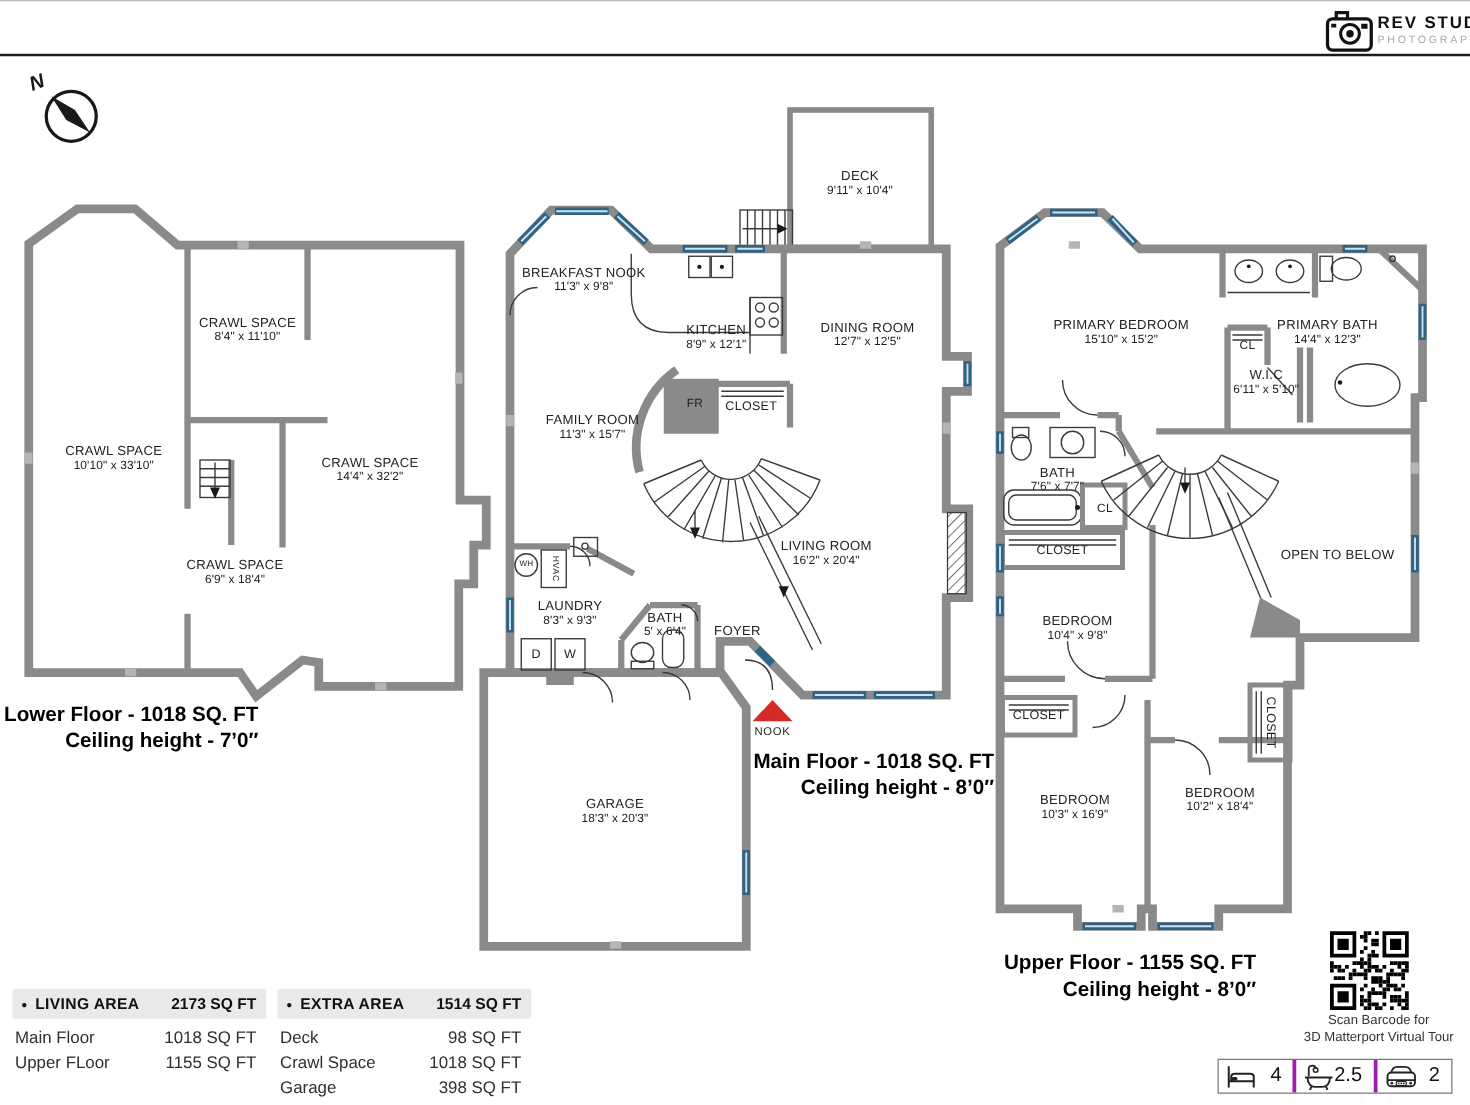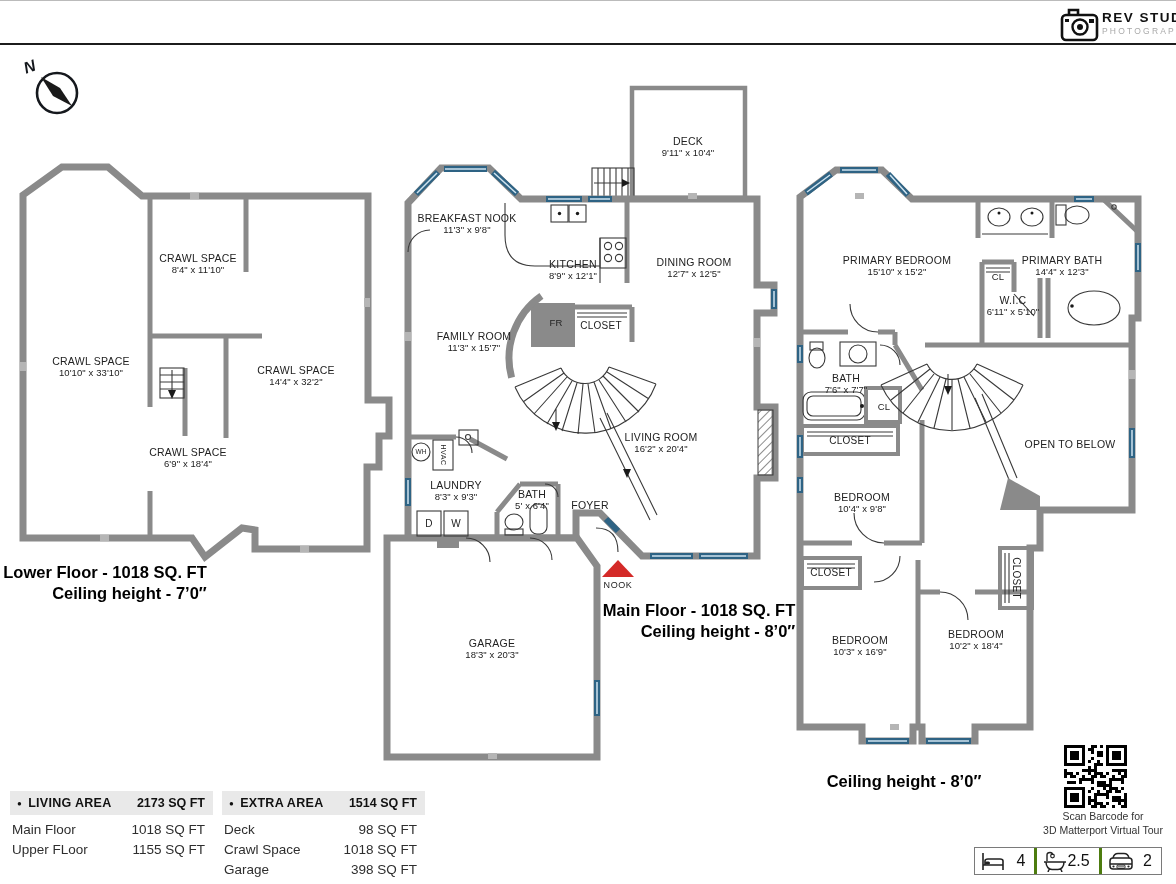--- a/index.html
+++ b/index.html
@@ -35,21 +35,21 @@
   .at-head .h-left{display:flex;align-items:center;letter-spacing:.3px}
   .at-rows{padding-top:4px}
   .at-row{display:flex;justify-content:space-between;font-size:13.5px;color:#2e2e2e;
           padding:2.5px 8px 2.5px 2px}
   .qr-caption{position:absolute;left:1103px;top:823px;transform:translate(-50%,-50%);
               text-align:center;font-size:10.5px;color:#333;line-height:1.35;white-space:nowrap;z-index:2}
   .stats-bar{position:absolute;left:974px;top:847px;width:188px;height:28px;border:1.5px solid #7a7a7a;
              display:flex;background:#fff;z-index:2;box-sizing:border-box}
   .stat-cell{flex:1;display:flex;align-items:center;justify-content:space-between;
              padding:0 9px 0 6px}
-  .stat-cell + .stat-cell{border-left:3px solid #4d7c0f}
+  .stat-cell + .stat-cell{border-left:3px solid #a21caf}
   .stat-num{font-size:16px;color:#111}
   svg .outer{fill:#fff;stroke:#8a8a8a;stroke-width:7;stroke-linejoin:miter}
   svg .deckw{fill:#fff;stroke:#8a8a8a;stroke-width:4.5}
   svg .w5{fill:none;stroke:#8a8a8a;stroke-width:5}
   svg .w4{fill:none;stroke:#8a8a8a;stroke-width:4}
   svg .gf{fill:#8a8a8a;stroke:none}
   svg .thin{fill:none;stroke:#3a3a3a;stroke-width:1.1}
   svg .win{fill:none;stroke:#2e6384;stroke-width:6}
   svg .winc{fill:none;stroke:#cfe3ef;stroke-width:1.5}
   svg .tick{fill:#b5b5b5}
@@ -447,20 +447,21 @@
     <div class="rl rot s10" style="left:1016px;top:578px">CLOSET</div>
     <div class="rl" style="left:860px;top:646px">
       <div>BEDROOM</div>
         <div class="dims">10'3" x 16'9"</div>
       </div>
     <div class="rl" style="left:976px;top:640px">
       <div>BEDROOM</div>
         <div class="dims">10'2" x 18'4"</div>
       </div>
     <div class="caption" style="left:904px;top:782px">
+      <div>Upper Floor - 1155 SQ. FT</div>
         <div>Ceiling height - 8’0″</div>
       </div>
 
     <div class="area-table" style="left:10px;top:791px">
       <div class="at-head">
         <span class="h-left">
             <span class="bullet">●</span>
           <span>LIVING AREA</span>
           </span>
         <span>2173 SQ FT</span>

